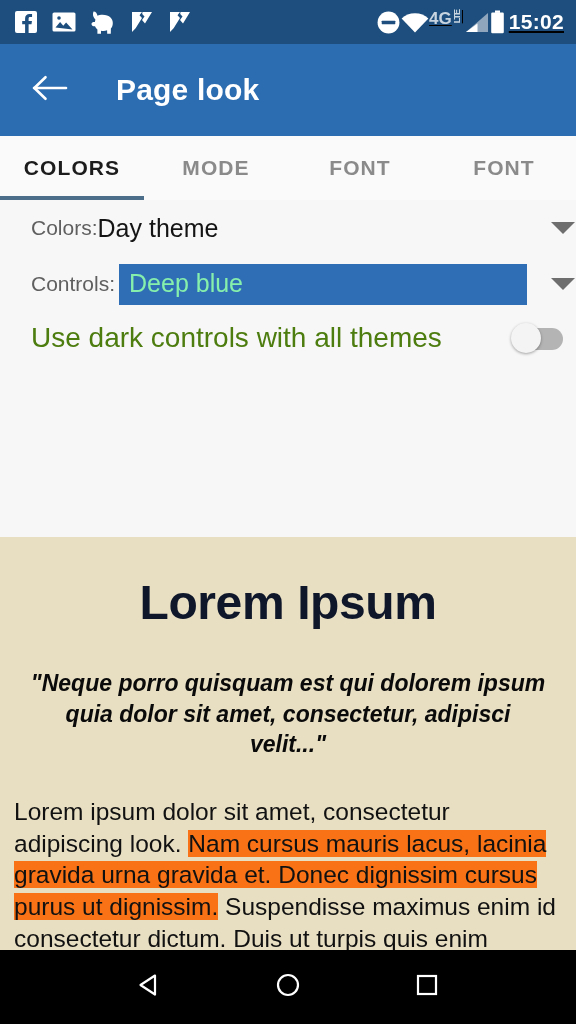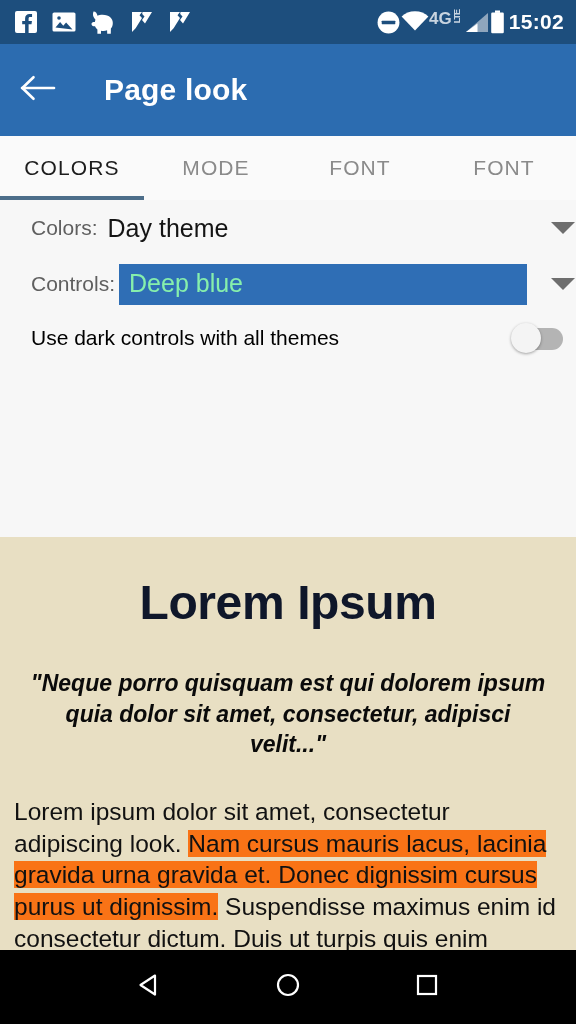--- a/index.html
+++ b/index.html
@@ -25,42 +25,42 @@
     position: absolute;
     top: 0; left: 0;
     width: 576px;
     height: 44px;
     background: #1d4e7d;
     display: flex;
     align-items: center;
     padding: 0 12px 0 14px;
   }
   .status-left { display: flex; align-items: center; gap: 14px; }
-  .status-right { margin-left: auto; display: flex; align-items: flex-start; gap: 0; }
+  .status-right { margin-left: auto; display: flex; align-items: center; gap: 0; text-decoration: underline; }
 
   .si { display: block; fill: #ffffff; }
 
   .status-time {
     color: #ffffff;
     font-size: 21px;
     font-weight: bold;
     letter-spacing: 0.3px;
     margin-left: 4px;
   }
 
   
   .app-bar {
     position: absolute;
     top: 44px; left: 0;
     width: 576px;
     height: 92px;
     background: #2c6cb0;
     display: flex;
     align-items: center;
-    padding-left: 16px;
+    padding-left: 28px;
   }
   .back-btn {
     width: 46px; height: 46px;
     display: flex; align-items: center; justify-content: center;
     cursor: pointer;
   }
   .app-title {
     color: #ffffff;
     font-size: 30px;
     font-weight: bold;
@@ -76,21 +76,21 @@
     height: 64px;
     background: #fafafa;
     display: flex;
   }
   .tab {
     flex: 1;
     display: flex;
     align-items: center;
     justify-content: center;
     font-size: 21px;
-    font-weight: normal;
+    font-weight: bold;
     letter-spacing: 1.1px;
     color: #8a8a8a;
     cursor: pointer;
     position: relative;
   }
   .tab.active { color: #1c1c1c; }
   .tab.active::after {
     content: "";
     position: absolute;
     left: 0; right: 0; bottom: 0;
@@ -114,21 +114,20 @@
     padding: 0 18px 0 14px;
   }
   .setting-label {
     font-size: 21px;
     color: #5f5f5f;
     white-space: nowrap;
   }
   .setting-value {
     font-size: 25px;
     color: #141414;
-    margin-left: 10px;
     white-space: nowrap;
   }
   .setting-value.selected {
     background: #2f6eb5;
     color: #86efac;
     flex: 1;
     padding: 5px 10px 7px 10px;
     margin-left: 4px;
     margin-right: 24px;
   }
@@ -142,22 +141,22 @@
     flex: none;
   }
 
   .toggle-row {
     display: flex;
     align-items: center;
     height: 52px;
     padding: 0 30px 0 14px;
   }
   .toggle-label {
-    font-size: 21px;
-    color: #000000;
+    font-size: 28px;
+    color: #4d7c0f;
   }
   .switch {
     position: relative;
     width: 52px;
     height: 30px;
     cursor: pointer;
     flex: none;
   }
   .switch-track {
     position: absolute;

